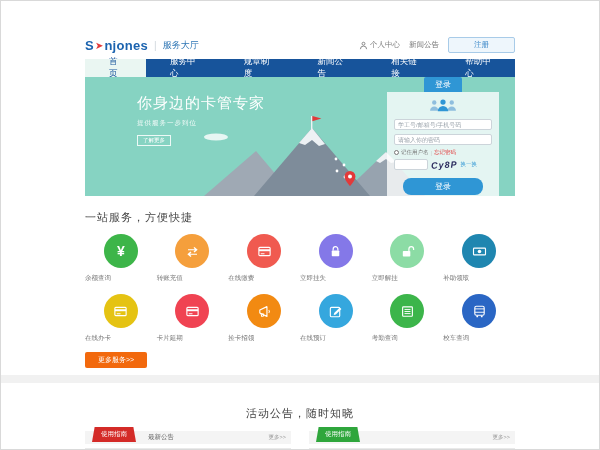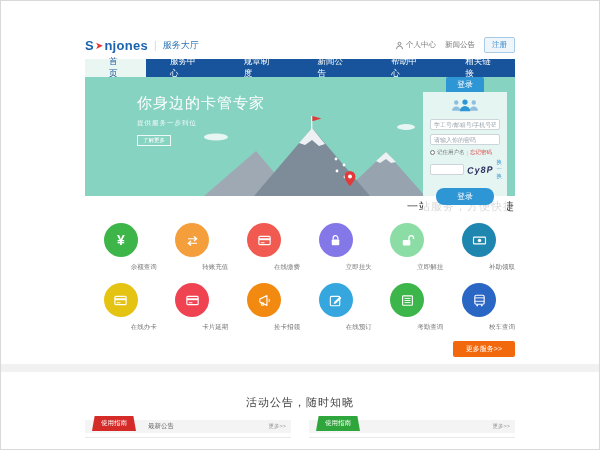--- a/index.html
+++ b/index.html
@@ -10,53 +10,53 @@
 
   
   .topbar { height:28px; margin-top:30px; display:flex; align-items:center; justify-content:space-between; }
   .logo { display:flex; align-items:center; }
   .logo-main { font-size:13px; font-weight:bold; color:#1b63af; letter-spacing:.3px; }
   .logo-arrow { color:#e23a3a; font-size:10px; margin:0 1px; }
   .logo-sep { color:#cfd6dc; font-size:10px; margin:0 6px; }
   .logo-product { font-size:9px; color:#2e76b5; }
   .top-links { display:flex; align-items:center; gap:9px; }
   .top-link { font-size:7.5px; color:#777; display:flex; align-items:center; gap:2px; cursor:pointer; }
-  .register-btn { font-size:7.5px; color:#3a87c8; background:#eef6fc; border:1px solid #a8cbe8; border-radius:2px; padding:2px 7px; cursor:pointer; }
+  .register-btn { font-size:7.5px; color:#3a87c8; background:#eef6fc; border:1px solid #a8cbe8; border-radius:2px; padding:2px 25px; cursor:pointer; }
 
   
   .nav { height:18px; background:#17549b; display:flex; align-items:stretch; }
   .nav-item { font-size:8.5px; color:#fff; display:flex; align-items:center; padding:0 24px; cursor:pointer; }
   .nav-item.active { background:#eaf6f2; color:#17549b; }
 
   
   .hero { position:relative; height:119px; background:#86d3c2; overflow:visible; }
   .hero-text { position:absolute; left:52px; top:17px; color:#fff; z-index:2; }
   .hero-title { font-size:15px; font-weight:normal; letter-spacing:1px; }
   .hero-sub { font-size:6.5px; opacity:.92; margin-top:6px; letter-spacing:1px; }
   .hero-cta { display:inline-block; margin-top:6px; font-size:5.5px; color:#fff; border:1px solid rgba(255,255,255,.85); padding:1px 5px; cursor:pointer; }
   .mountains { position:absolute; left:105px; bottom:0; z-index:1; }
 
   
-  .login { position:absolute; right:8px; top:-4px; width:84px; z-index:3; text-align:center; }
+  .login { position:absolute; right:16px; top:-4px; width:112px; z-index:3; text-align:center; }
   .login-tab { display:inline-block; background:#2f96d5; color:#fff; font-size:8px; padding:2px 11px; border-radius:2px 2px 0 0; cursor:pointer; }
   .login-body { background:rgba(255,255,255,.78); padding:5px 7px 7px; }
   .login-users { margin:1px auto 3px; }
   .login input[type=text], .login input[type=password] { display:block; width:100%; height:11px; border:1px solid #ccd4da; border-radius:2px; background:#fff; font-size:6px; padding:0 3px; margin-bottom:4px; color:#333; }
   .login input::placeholder { color:#9aa3ab; font-size:6px; }
   .login-row { display:flex; align-items:center; gap:2px; font-size:5.5px; color:#777; margin:1px 0 3px; }
   .login-row input[type=checkbox]{ width:5px; height:5px; margin:0; }
   .forgot { color:#e23a3a; cursor:pointer; }
   .captcha-row { display:flex; align-items:center; gap:3px; margin-bottom:5px; }
   .captcha-input { width:34px !important; margin-bottom:0 !important; }
   .captcha-img { font-size:9px; font-style:italic; font-weight:bold; color:#2b2b5e; letter-spacing:1px; transform:rotate(-3deg); cursor:pointer; }
   .captcha-refresh { font-size:5.5px; color:#2f96d5; cursor:pointer; }
   .login-submit { width:82%; background:#2f96d5; border:none; color:#fff; font-size:8px; padding:3px 0; border-radius:8px; cursor:pointer; }
 
   
-  .services { padding-top:3px; text-align:right; }
+  .services { padding-top:14px; text-align:left; }
   .section-title { font-size:11px; color:#444; letter-spacing:1px; }
   .svc-grid { display:grid; grid-template-columns:repeat(6,1fr); row-gap:11px; margin-top:9px; }
   .svc { cursor:pointer; }
   .svc-circle { width:34px; height:34px; border-radius:50%; margin:0 auto; display:flex; align-items:center; justify-content:center; color:#fff; }
   .svc-circle svg { width:15px; height:15px; display:block; }
   .svc-circle .glyph { font-size:14px; font-weight:bold; line-height:1; }
   .svc-label { font-size:6.5px; color:#777; margin-top:6px; }
   .more-btn { display:inline-block; margin-top:9px; background:#f2690d; color:#fff; font-size:7px; padding:3px 13px; border-radius:2px; cursor:pointer; }
 
   .divider-band { width:600px; height:8px; background:#f1f1f1; margin-top:7px; }
@@ -98,22 +98,22 @@
         </span>
         <span class="register-btn">注册</span>
       </div>
     </div>
 
     <div class="nav" id="nav">
         <div class="nav-item active">首页</div>
         <div class="nav-item">服务中心</div>
         <div class="nav-item">规章制度</div>
         <div class="nav-item">新闻公告</div>
+        <div class="nav-item">相关链接</div>
         <div class="nav-item">帮助中心</div>
-        <div class="nav-item">相关链接</div>
       </div>
 
     <div class="hero">
       <div class="hero-text">
         <div class="hero-title">你身边的卡管专家</div>
         <div class="hero-sub">提供服务一步到位</div>
         <span class="hero-cta">了解更多</span>
       </div>
 
       <svg class="mountains" width="235" height="85" viewBox="0 0 235 85">

